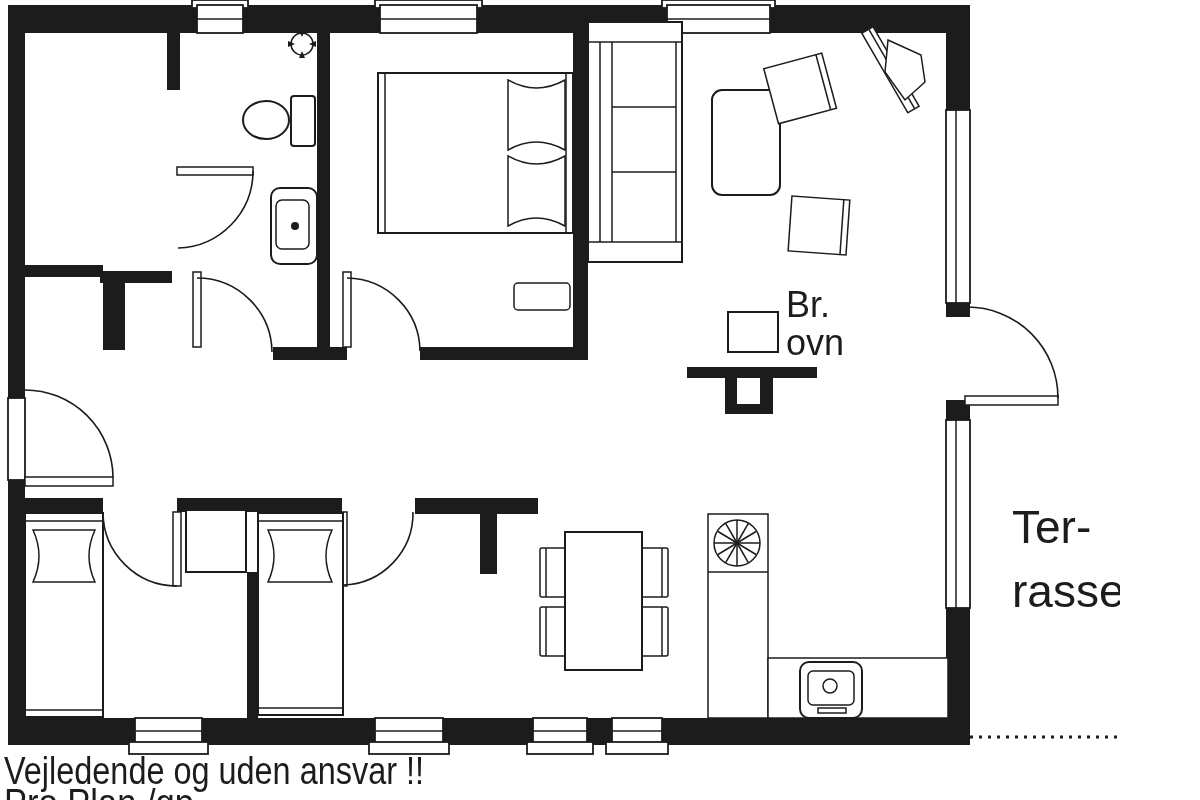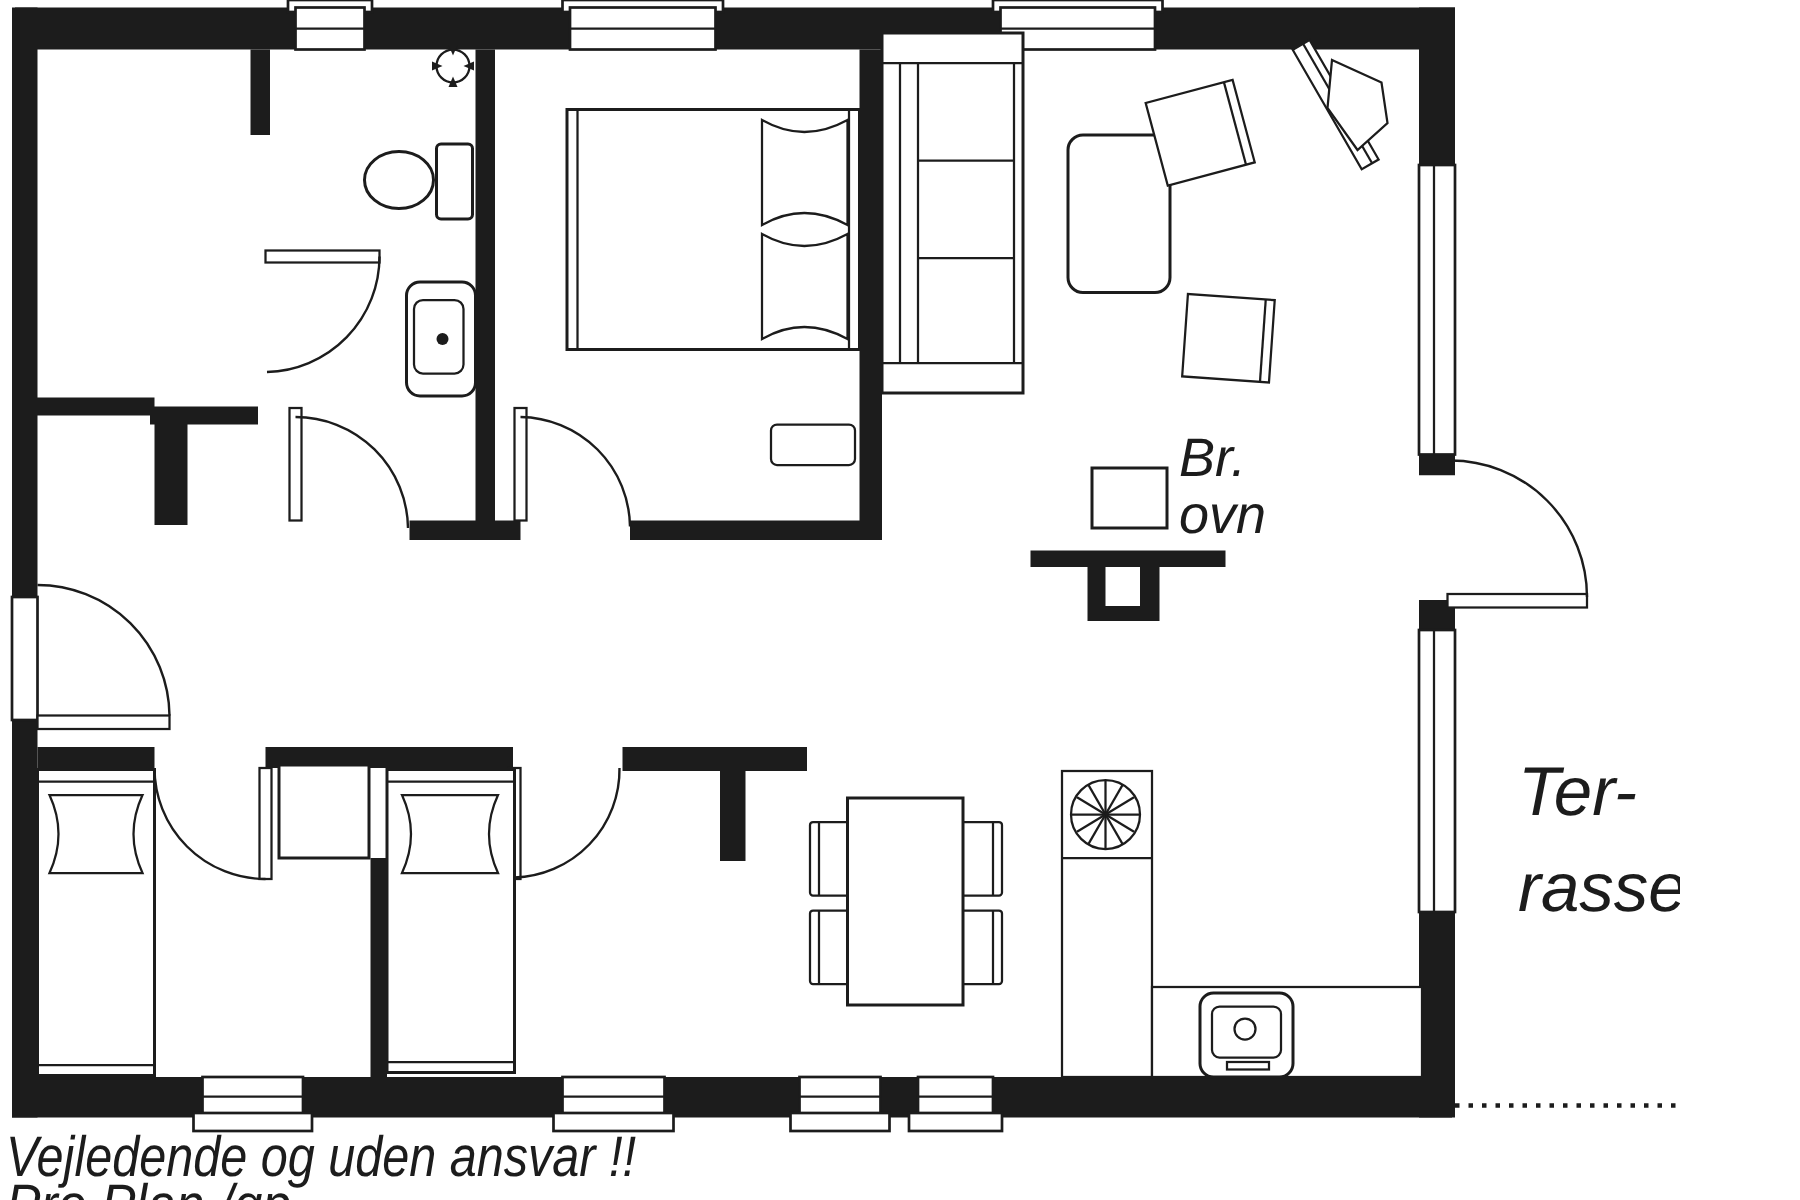--- a/index.html
+++ b/index.html
@@ -1,17 +1,17 @@
 <!DOCTYPE html>
 <html style="--ink: #1c1c1c; --paper: #ffffff;"><head>
 <meta charset="utf-8">
 <style>
   html,body{margin:0;padding:0;background:#ffffff;}
   .page{position:relative;width:1120px;height:800px;overflow:hidden;background:var(--paper,#fff);
-        font-family:"Liberation Sans", sans-serif;font-style:italic;}
+        font-family:"Liberation Sans", sans-serif;}
   svg{display:block;}
   .wall{fill:var(--ink,#1a1a1a);stroke:none;}
   .thin{fill:#ffffff;stroke:var(--ink,#1a1a1a);stroke-width:2;}
   .thin15{fill:#ffffff;stroke:var(--ink,#1a1a1a);stroke-width:1.5;}
   .lineonly{fill:none;stroke:var(--ink,#1a1a1a);stroke-width:1.5;}
   .solidarc{fill:none;stroke:var(--ink,#1a1a1a);stroke-width:1.6;}
   .dotted{fill:none;stroke:var(--ink,#1a1a1a);stroke-width:3;stroke-dasharray:3 6;}
   .winfill{fill:#ffffff;stroke:var(--ink,#1a1a1a);stroke-width:1.8;}
   .blackfill{fill:var(--ink,#1a1a1a);}
   .whitefill{fill:#ffffff;}

